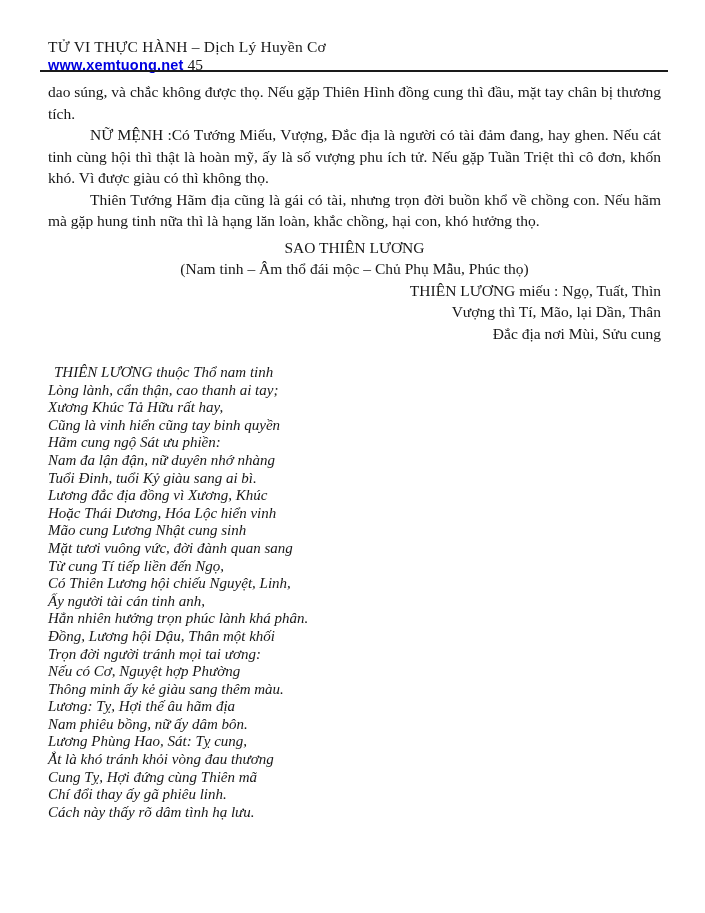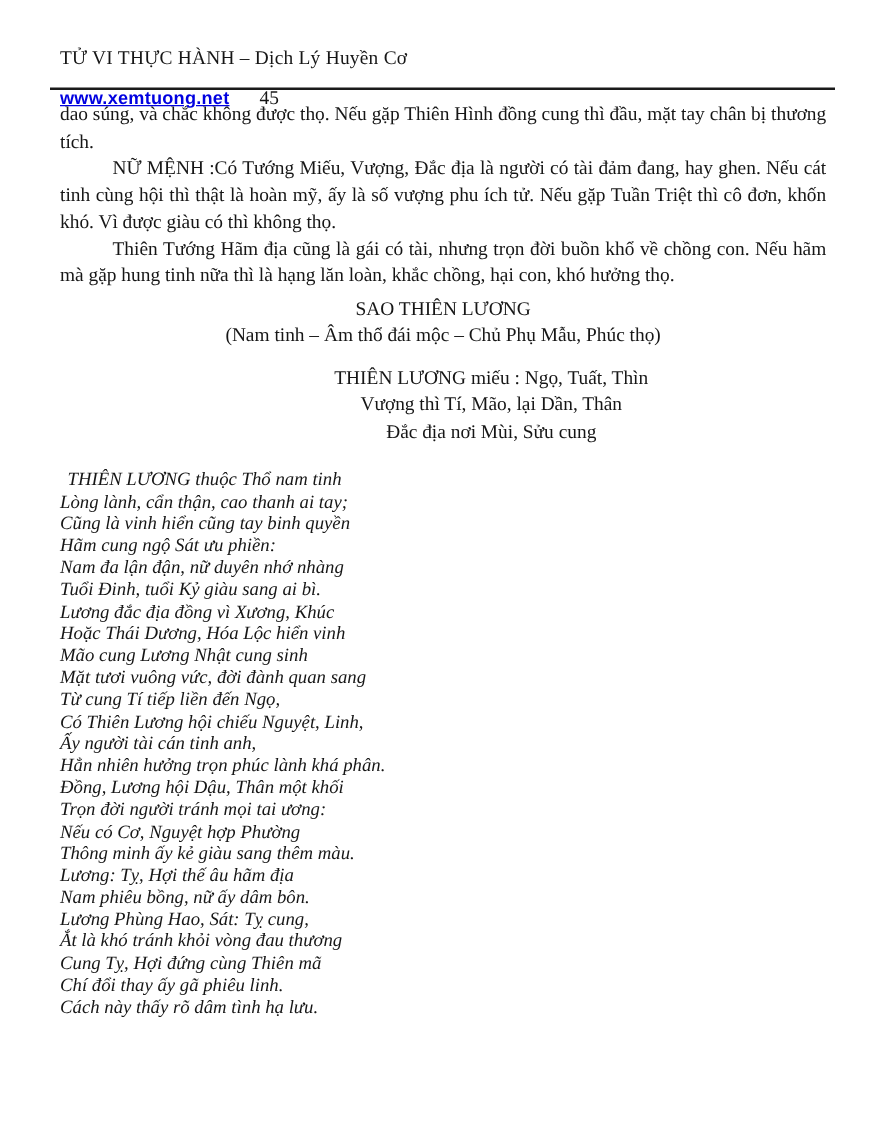--- a/index.html
+++ b/index.html
@@ -28,22 +28,21 @@
     font-size: 15.5px;
     white-space: nowrap;
     flex-direction: column;
   }
   .header-title {
     letter-spacing: 0.2px;
   }
   .header-right {
     display: flex;
     align-items: baseline;
-    gap: 24px;
-    margin-top: 14px;
+    gap: 4px;
   }
   .site-link {
     font-family: "Liberation Sans", sans-serif;
     font-weight: bold;
     font-size: 14.5px;
     text-decoration: underline;
     cursor: pointer;
     letter-spacing: 0.2px;
   }
   .page-num {
@@ -74,22 +73,21 @@
   }
   .section-head {
     margin-top: 5px;
     text-align: center;
   }
   .section-sub {
     text-align: center;
   }
   .positions {
     margin-left: 77px;
-    text-align: center;
-    margin-top: 12px;
+    text-align: right;
   }
   .verse {
     margin-top: 20px;
     font-style: italic;
     text-align: left;
     font-size: 15px;
     line-height: 17.6px;
   }
   .verse-line:first-child {
     padding-left: 6px;
@@ -120,20 +118,21 @@
 
     <div class="positions">
         <div class="pos-line">THIÊN LƯƠNG miếu : Ngọ, Tuất, Thìn</div>
         <div class="pos-line">Vượng thì Tí, Mão, lại Dần, Thân</div>
         <div class="pos-line">Đắc địa nơi Mùi, Sửu cung</div>
       </div>
 
     <div class="verse">
         <div class="verse-line">THIÊN LƯƠNG thuộc Thổ nam tinh</div>
         <div class="verse-line">Lòng lành, cẩn thận, cao thanh ai tay;</div>
+        <div class="verse-line">Xương Khúc Tả Hữu rất hay,</div>
         <div class="verse-line">Cũng là vinh hiển cũng tay binh quyền</div>
         <div class="verse-line">Hãm cung ngộ Sát ưu phiền:</div>
         <div class="verse-line">Nam đa lận đận, nữ duyên nhớ nhàng</div>
         <div class="verse-line">Tuổi Đinh, tuổi Kỷ giàu sang ai bì.</div>
         <div class="verse-line">Lương đắc địa đồng vì Xương, Khúc</div>
         <div class="verse-line">Hoặc Thái Dương, Hóa Lộc hiển vinh</div>
         <div class="verse-line">Mão cung Lương Nhật cung sinh</div>
         <div class="verse-line">Mặt tươi vuông vức, đời đành quan sang</div>
         <div class="verse-line">Từ cung Tí tiếp liền đến Ngọ,</div>
         <div class="verse-line">Có Thiên Lương hội chiếu Nguyệt, Linh,</div>

